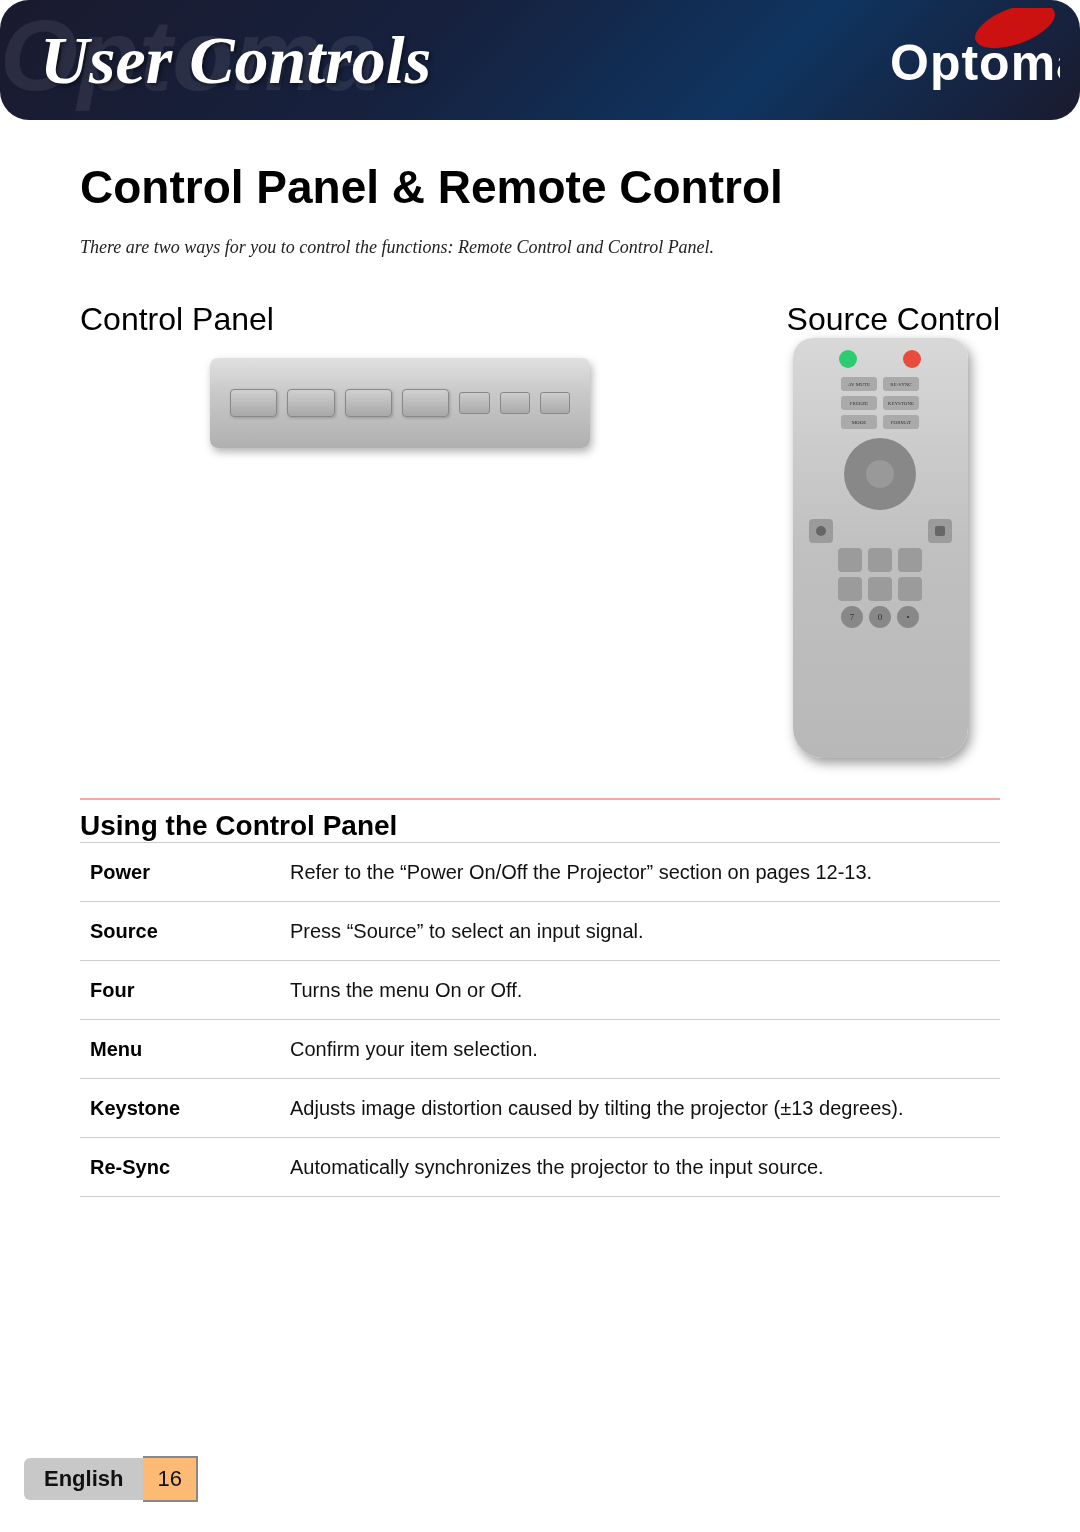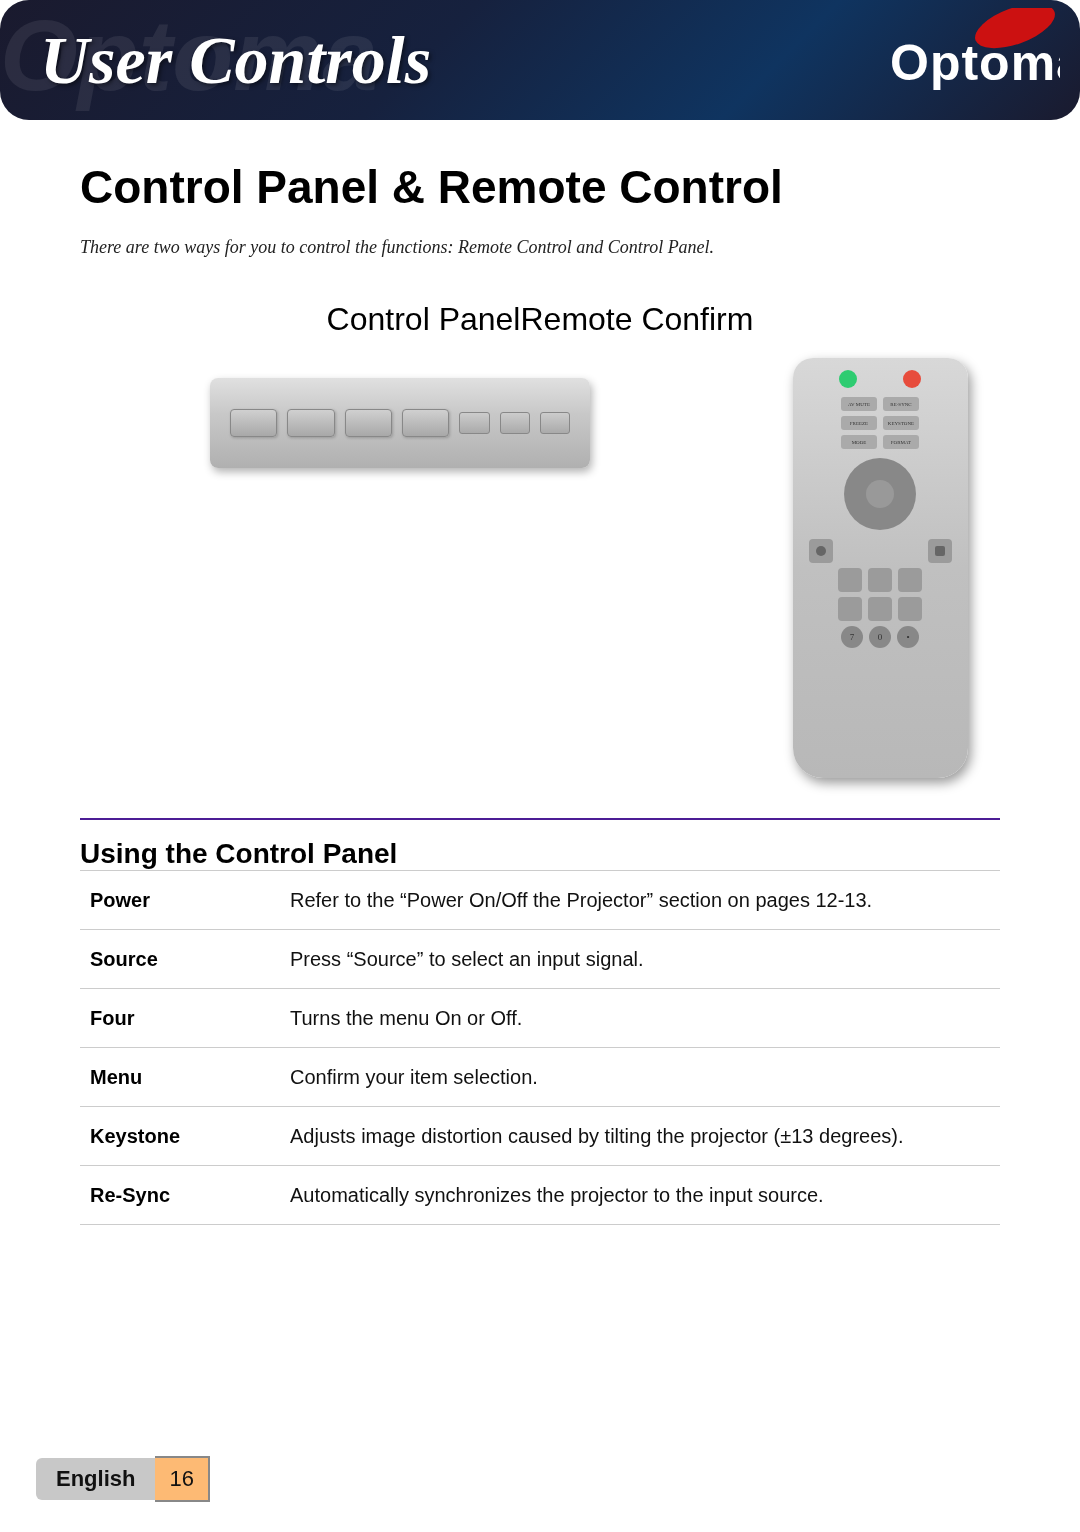--- a/index.html
+++ b/index.html
@@ -53,22 +53,21 @@
       font-style: italic;
       color: #222222;
       margin-bottom: 40px;
       line-height: 1.5;
       font-family: 'Times New Roman', Times, serif;
     }
 
     
     .panel-headers {
       display: flex;
-      justify-content: center;
-      margin-bottom: 20px;
+      justify-content: space-between;
     }
 
     .panel-header-label {
       font-size: 32px;
       color: #000000;
       font-family: Arial, sans-serif;
       font-weight: normal;
     }
 
     
@@ -231,22 +230,22 @@
       border-radius: 50%;
       display: flex;
       align-items: center;
       justify-content: center;
       font-size: 9px;
       color: #333;
     }
 
     
     .using-section {
-      border-top: 2px solid #4c1d95;
-      padding-top: 18px;
+      border-top: 2px solid #fca5a5;
+      padding-top: 10px;
       margin-top: 10px;
     }
 
     .using-title {
       font-size: 28px;
       font-weight: bold;
       color: #000000;
       margin-bottom: 0;
       font-family: Arial, sans-serif;
     }
@@ -282,21 +281,21 @@
 
     .control-table td:last-child {
       font-weight: normal;
       color: #111111;
     }
 
     
     .footer {
       position: absolute;
       bottom: 30px;
-      left: 36px;
+      left: 24px;
       display: flex;
       align-items: center;
     }
 
     .footer-lang {
       background: #c8c8c8;
       border-radius: 6px 0 0 6px;
       padding: 8px 20px;
       font-size: 22px;
       font-family: Arial, sans-serif;
@@ -354,21 +353,21 @@
 </div>
 
 <div class="main-content">
 
   <h1 class="page-heading">Control Panel &amp; Remote Control</h1>
 
   <p class="subtitle">There are two ways for you to control the functions: Remote Control and Control Panel.</p>
 
   <div class="panel-headers">
     <span class="panel-header-label">Control Panel</span>
-    <span class="panel-header-label">Remote Confirm</span>
+    <span class="panel-header-label">Source Control</span>
   </div>
 
   <div class="images-area">
 
     <div class="control-panel-img">
       <div class="cp-device">
         <div class="cp-button"></div>
         <div class="cp-button"></div>
         <div class="cp-button"></div>
         <div class="cp-button"></div>

